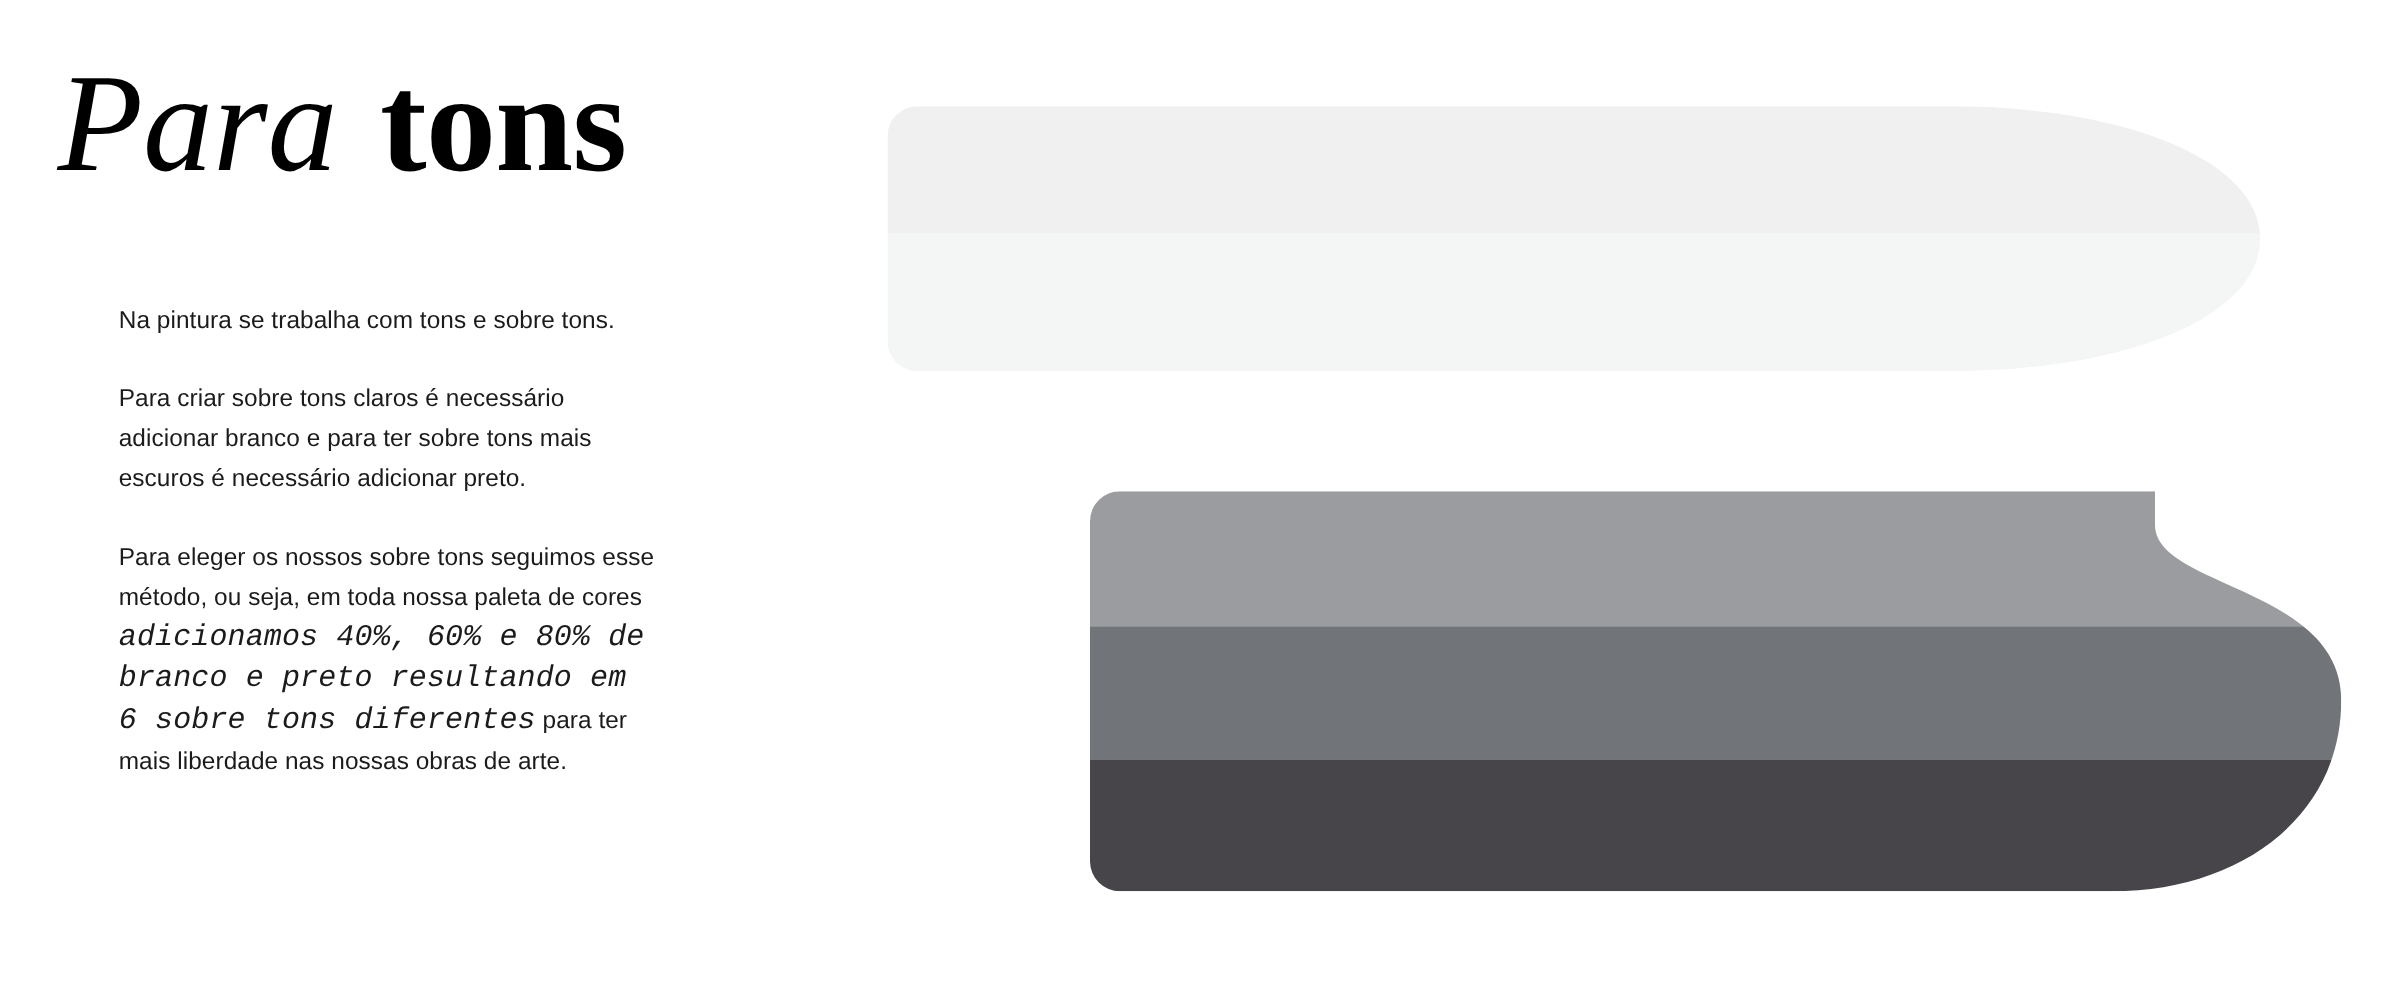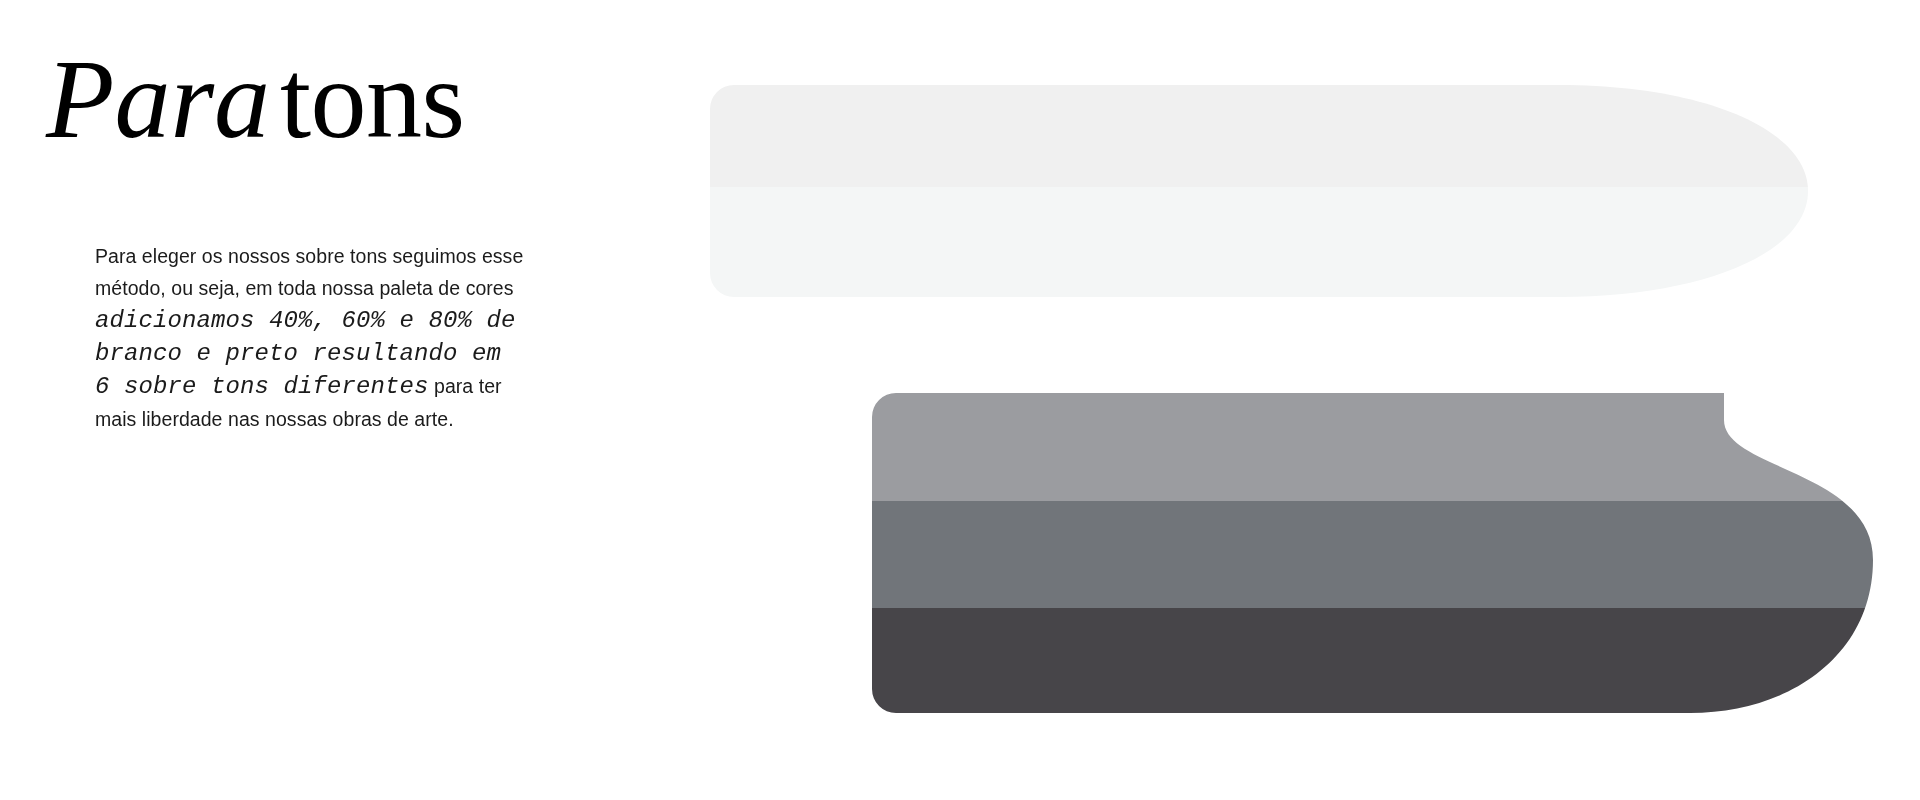--- a/index.html
+++ b/index.html
@@ -40,21 +40,22 @@
     letter-spacing:-0.5px;
   }
   #page-title .tw-italic {
     font-style:italic;
     font-weight:400;
     letter-spacing:0px;
     padding-right:10px;
   }
   #page-title .tw-roman {
     font-style:normal;
-    font-weight:400;
+    font-weight:700;
+    margin-left:24px;
   }
 
   #body-copy {
     position:absolute;
     left:95px;
     top:240px;
     width:430px;
     font-family:"Liberation Sans","DejaVu Sans",sans-serif;
     font-size:19.5px;
     line-height:32px;
@@ -87,21 +88,23 @@
 <body style="background: rgb(255, 255, 255);">
 
 <div id="page">
 
   <div id="left-column">
 
     <h1 id="page-title"><span class="tw-italic">Para</span><span class="tw-roman">tons</span></h1>
 
     <div id="body-copy">
 
+      <p><span>Na pintura se trabalha com tons e sobre tons.</span></p>
 
+      <p><span>Para criar sobre tons claros é necessário adicionar branco e para ter sobre tons mais escuros é necessário adicionar preto.</span></p>
 
       <p><span>Para eleger os nossos sobre tons seguimos esse método, ou seja, em toda nossa paleta de cores </span><span class="emph">adicionamos 40%, 60% e 80% de branco e preto resultando em 6 sobre tons diferentes</span><span> para ter mais liberdade nas nossas obras de arte.</span></p>
 
     </div>
   </div>
 
   <div id="swatches">
     <svg width="1920" height="800" viewBox="0 0 1920 800" xmlns="http://www.w3.org/2000/svg">
 
       <defs>

